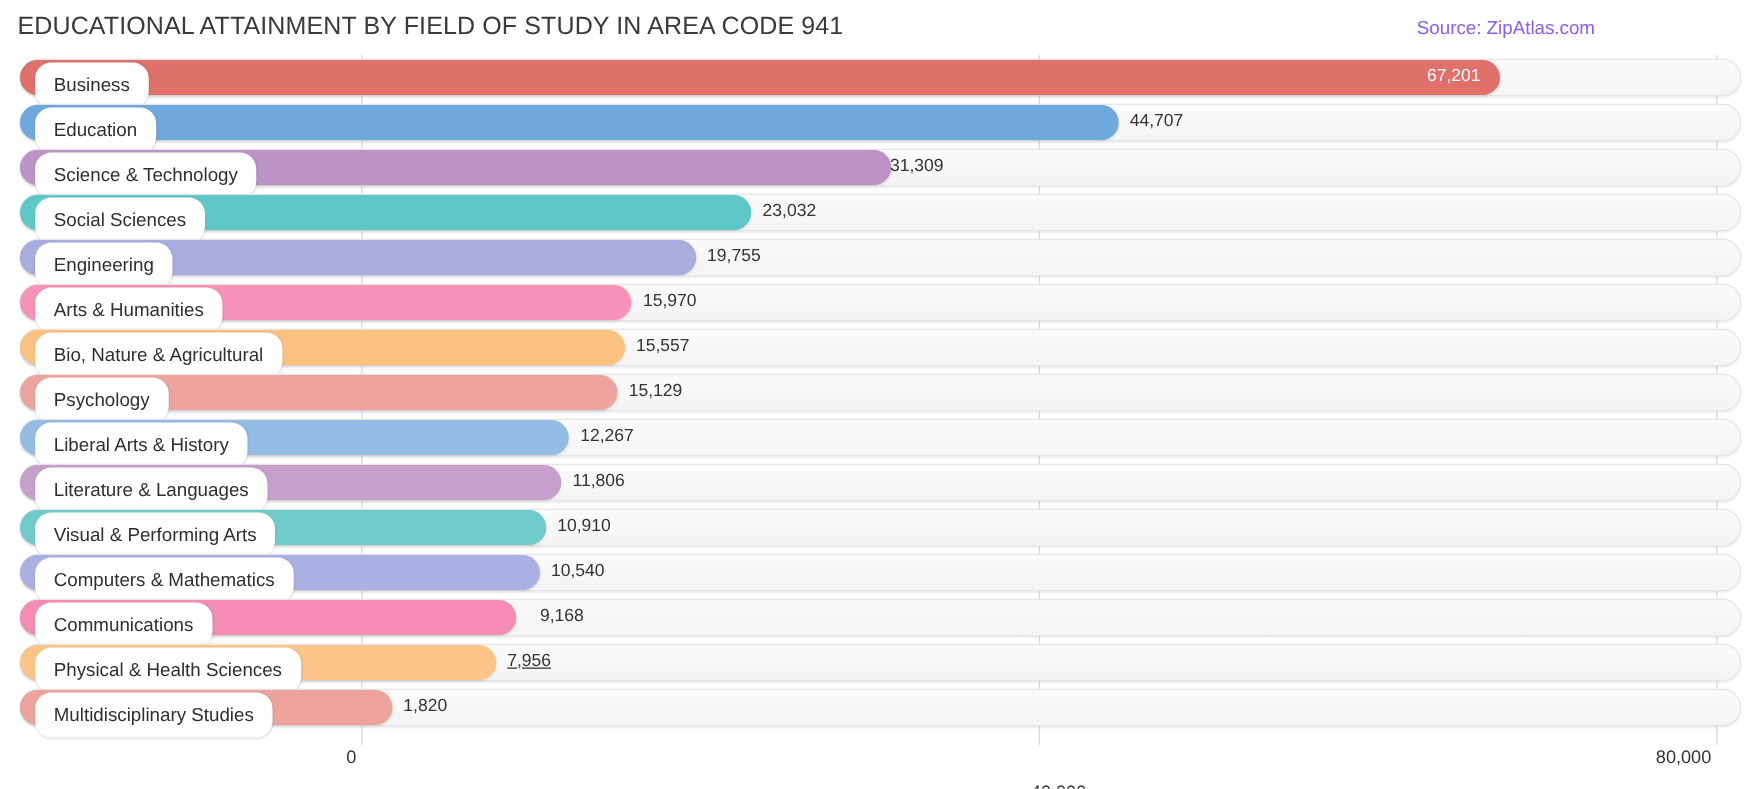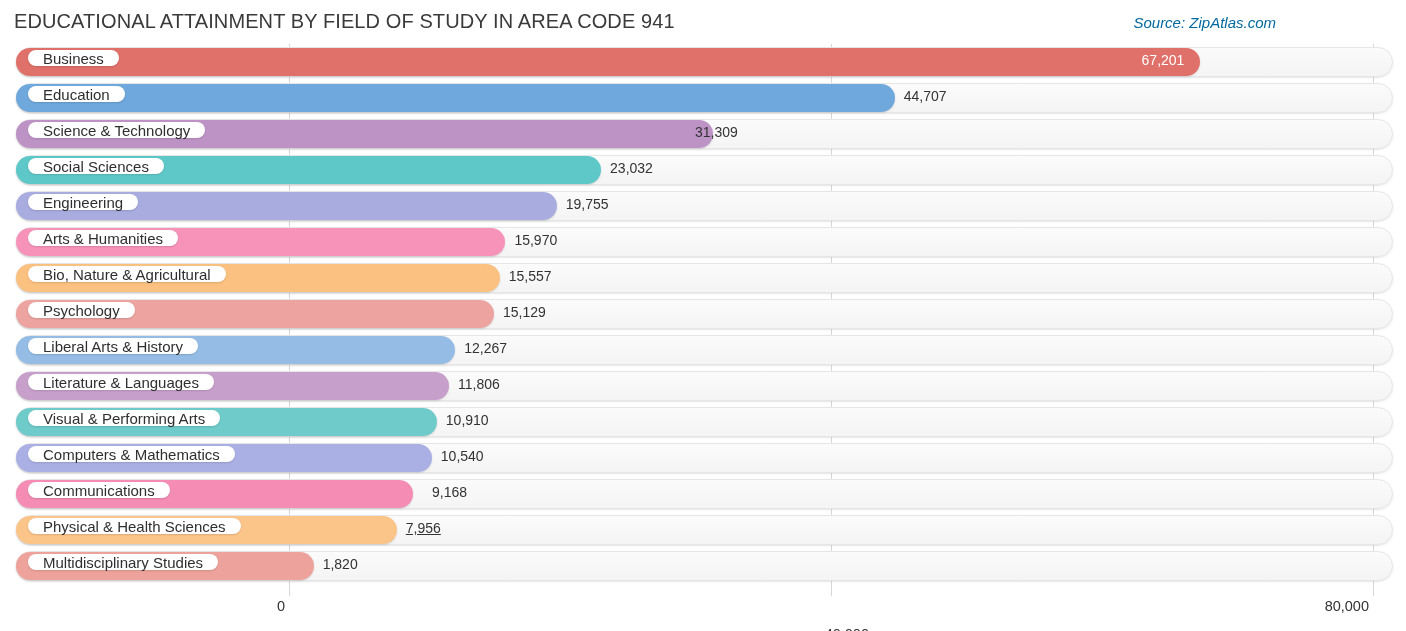--- a/index.html
+++ b/index.html
@@ -13,21 +13,21 @@
   .header{
     position:absolute;left:0;top:0;width:1288px;height:44px;
   }
   .title{
     position:absolute;left:14px;top:10px;
     font-size:20px;color:#3a3a3a;letter-spacing:.1px;
     white-space:nowrap;
   }
   .source{
     position:absolute;right:12px;top:14px;
-    font-size:15px;color:#0369a1;font-style:italic;
+    font-size:15px;color:#8b5cf6;
     white-space:nowrap;
   }
 
   .plot{
     position:absolute;left:0;top:44px;width:1406px;height:552px;
   }
   .gridlines{position:absolute;left:0;top:0;width:100%;height:100%;}
   .gridline{
     position:absolute;top:0;bottom:0;width:1px;background:#d8d8d8;
   }
@@ -43,21 +43,21 @@
     border-radius:16px;
     box-shadow:0 1px 2px rgba(0,0,0,.10);
     box-sizing:border-box;
   }
   .bar{
     position:absolute;left:16px;top:4px;height:28px;
     border-radius:14px;
     box-shadow:0 1px 2px rgba(0,0,0,.13);
   }
   .pill{
-    position:absolute;left:28px;top:6px;height:16px;
+    position:absolute;left:28px;top:6px;height:36px;
     background:#ffffff;
     border-radius:13px;
     box-shadow:0 1px 2px rgba(0,0,0,.13);
     display:flex;align-items:center;
     padding:0 15px;
     box-sizing:border-box;
     white-space:nowrap;
   }
   .pill span{
     font-size:15px;color:#2f2f2f;
@@ -109,21 +109,21 @@
           <span>Education</span>
         </div>
         <div class="val out" style="left: 903.78px;">44,707</div>
       </div>
       <div class="row">
         <div class="track"></div>
         <div class="bar" style="width: 697.237px; background: rgb(189, 147, 198);"></div>
         <div class="pill">
           <span>Science &amp; Technology</span>
         </div>
-        <div class="val out" style="left: 695px; text-align: right;">31,309</div>
+        <div class="val out" style="left: 712px; text-align: right;">31,309</div>
       </div>
       <div class="row">
         <div class="track"></div>
         <div class="bar" style="width: 585.084px; background: rgb(94, 200, 200);"></div>
         <div class="pill">
           <span>Social Sciences</span>
         </div>
         <div class="val out" style="left: 610.084px;">23,032</div>
       </div>
       <div class="row">

